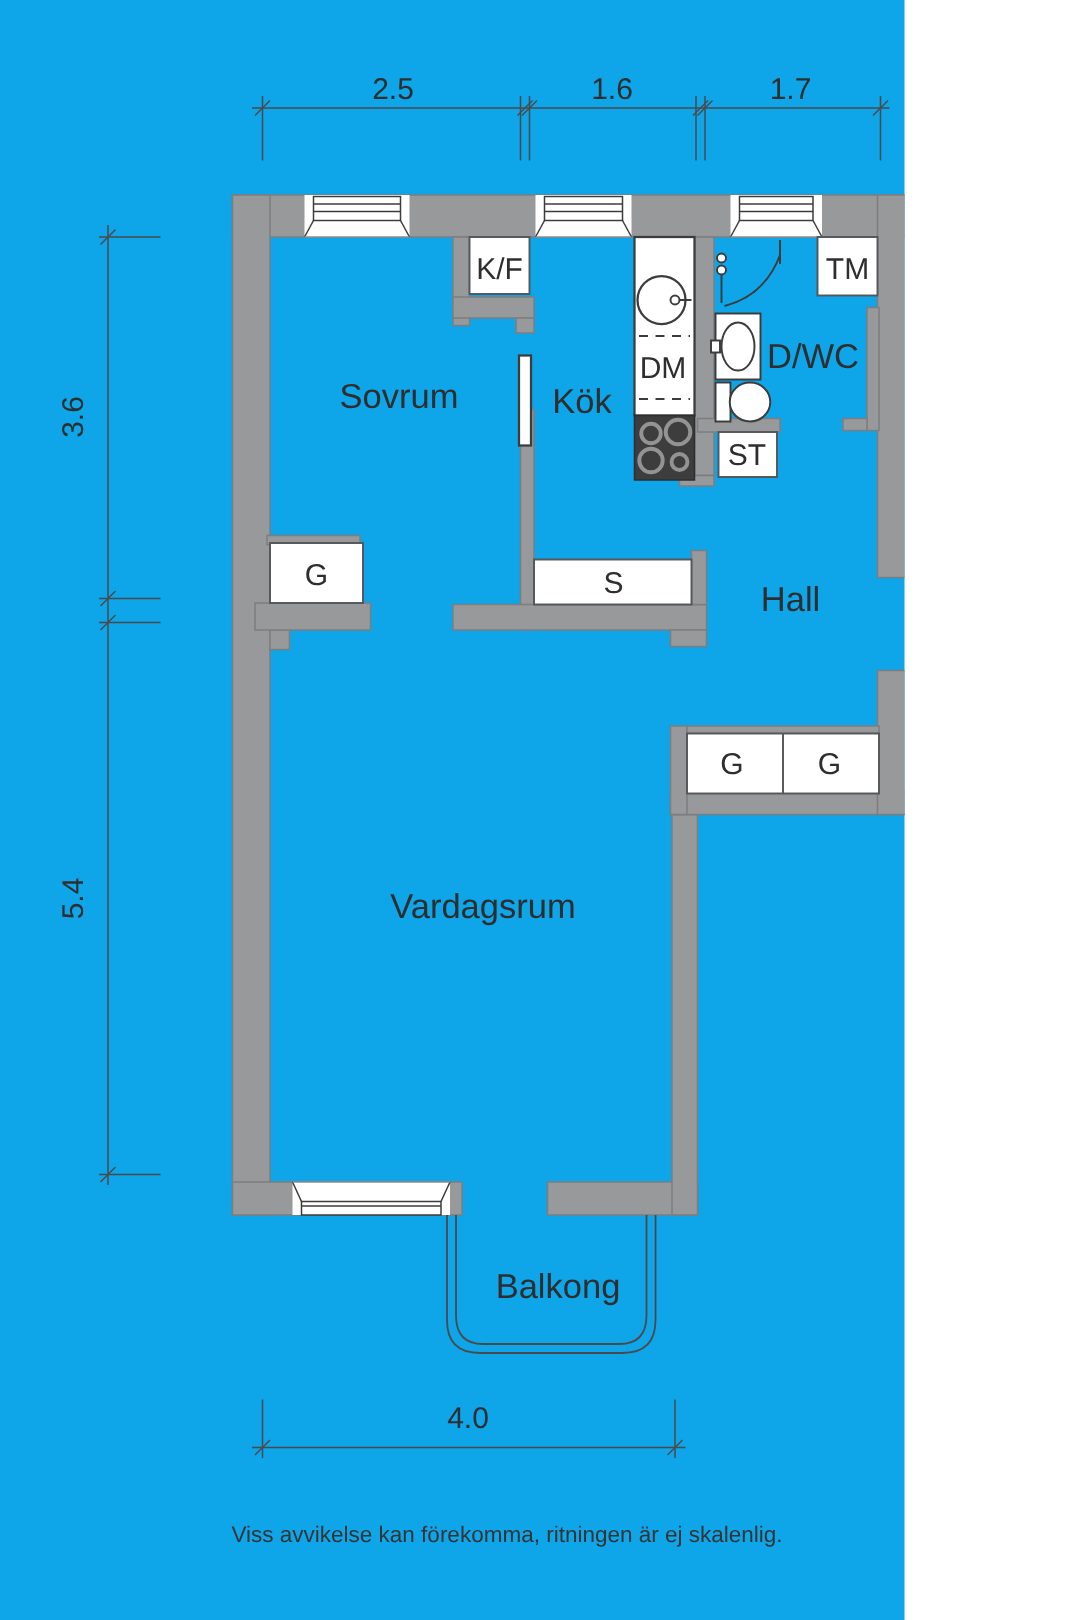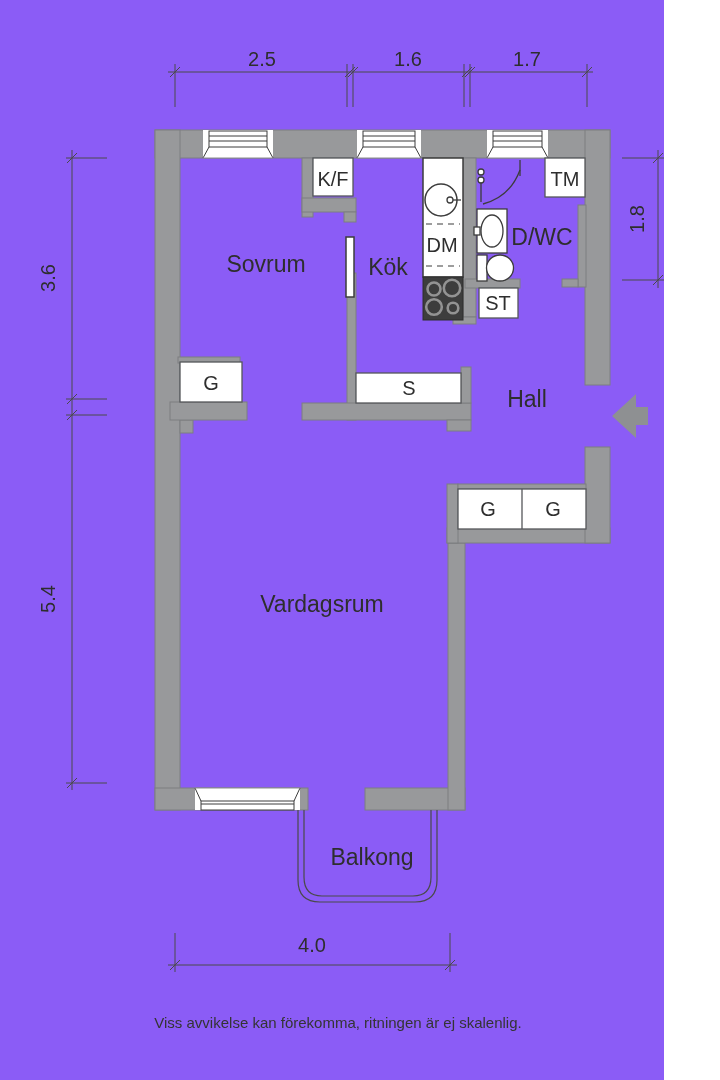--- a/index.html
+++ b/index.html
@@ -1,16 +1,16 @@
 <!DOCTYPE html>
 <html><head>
 <meta charset="utf-8">
 <style>
   html,body{margin:0;padding:0;background:#ffffff;}
-  .page{position:relative;width:664px;height:1080px;background:#8b5cf6;overflow:hidden;}
+  .page{position:relative;width:603px;height:1080px;background:#0ea5e9;overflow:hidden;}
   svg text{font-family:"Liberation Sans","DejaVu Sans",sans-serif;fill:#2e2e2e;}
   .room-label{font-size:23px;}
   .small-label{font-size:20px;}
   .dim-label{font-size:20px;}
   .caption-text{font-size:15px;fill:#343434;}
 </style>
 </head>
 <body>
 
 <div class="page">

